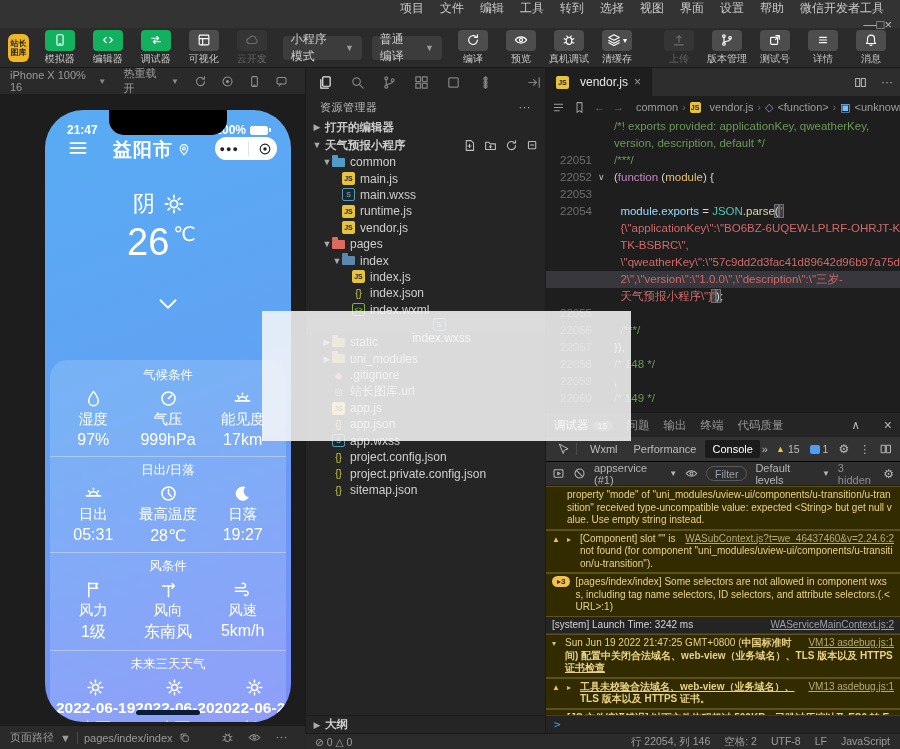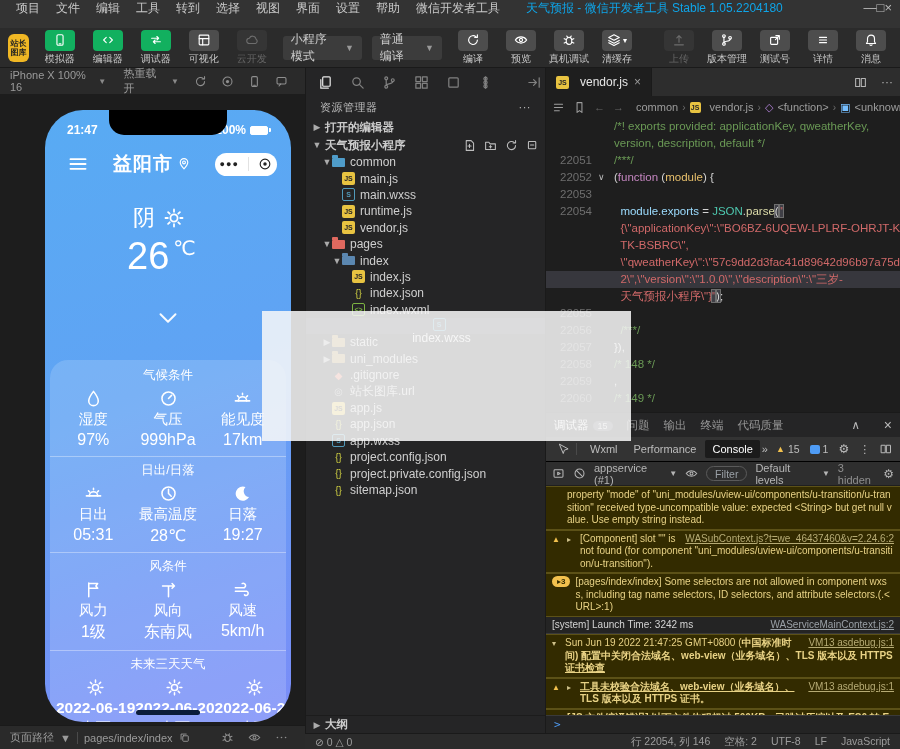--- a/index.html
+++ b/index.html
@@ -1,20 +1,20 @@
 <!DOCTYPE html>
 <html><head>
 <meta charset="utf-8">
 <style>
   *{margin:0;padding:0;box-sizing:border-box;font-family:"Liberation Sans","DejaVu Sans",sans-serif;}
   html,body{background:#111;}
   #app{position:relative;width:900px;height:749px;background:#1e1e1e;overflow:hidden;color:#ccc;font-size:12px;}
   svg{display:block;}
   
-  #titlebar{height:28px;background:#333333;display:flex;align-items:flex-start;padding:0 8px;color:#c9c9c9;}
+  #titlebar{height:28px;background:#333333;display:flex;align-items:flex-end;padding:0 8px;color:#c9c9c9;flex-direction:column;}
   .menu-item{padding:0 8px;font-size:12px;cursor:default;}
   #win-title{margin-left:18px;color:#0ea5e9;font-size:12px;white-space:nowrap;overflow:hidden;flex:1;}
   .win-ctl{width:30px;text-align:center;color:#bbb;font-size:13px;}
   
   #toolbar{height:40px;background:#2b2b2b;border-bottom:1px solid #1a1a1a;display:flex;align-items:center;padding:0 8px;gap:10px;}
   #avatar{width:28px;height:28px;border-radius:6px;display:flex;flex-direction:column;align-items:center;justify-content:center;font-size:8px;font-weight:700;color:#222;line-height:9px;}
   .tbtn{display:flex;flex-direction:column;align-items:center;gap:1px;width:42px;}
   .tbtn .box{width:30px;height:21px;border-radius:4px;display:flex;align-items:center;justify-content:center;color:#fff;}
   .tbtn.green .box{background:#12b05f;}
   .tbtn.gray .box{background:#4d4d4d;}
@@ -33,21 +33,21 @@
   #sim-bar{height:26px;background:#2a2a2a;display:flex;align-items:center;padding:0 10px;color:#9b9b9b;font-size:11px;gap:4px;}
   #sim-bar .caret{font-size:8px;color:#8a8a8a;}
   #sim-bar .grow{flex:1;}
   .simicon{color:#8f8f8f;padding:0 7px;}
   #phone{position:absolute;left:45px;top:42px;width:246px;height:612px;border-radius:38px;background:linear-gradient(160deg,#58abf3 0%,#60a3f4 45%,#7b8cf8 100%);overflow:hidden;}
   #notch{position:absolute;left:50%;transform:translateX(-50%);top:0;width:118px;height:25px;background:#000;border-radius:0 0 15px 15px;}
   #p-status{display:flex;justify-content:space-between;align-items:center;padding:13px 20px 0 22px;color:#fff;font-size:12px;font-weight:700;}
   #battery{display:flex;align-items:center;gap:4px;font-size:12px;}
   #battery .body{width:18px;height:9px;border:1px solid #fff;border-radius:2px;background:#fff;}
   #battery .tip{width:2px;height:4px;background:#fff;border-radius:0 1px 1px 0;margin-left:-3px;}
-  #p-nav{display:flex;align-items:center;margin-top:14px;padding:0 14px 0 22px;color:#fff;}
+  #p-nav{display:flex;align-items:flex-start;padding:0 14px 0 22px;color:#fff;}
   #p-title{flex:1;text-align:center;font-size:19px;font-weight:700;letter-spacing:1px;display:flex;justify-content:center;align-items:center;gap:4px;}
   #capsule{background:#fff;border-radius:14px;width:62px;height:23px;display:flex;align-items:center;justify-content:space-around;color:#222;}
   #capsule .div{width:1px;height:14px;background:#e2e2e2;}
   #capsule .dots{letter-spacing:1px;font-size:9px;font-weight:700;}
   #p-cond{display:flex;align-items:center;gap:8px;color:#fff;font-size:22px;margin:26px 0 0 88px;}
   #p-temp{color:#fff;font-size:38px;font-weight:500;margin:2px 0 0 82px;}
   #p-temp .unit{font-size:20px;vertical-align:14px;margin-left:4px;font-weight:400;}
   #p-chev{display:flex;justify-content:center;margin-top:28px;color:rgba(255,255,255,.95);}
   #p-card{position:absolute;left:5px;right:5px;top:250px;bottom:0;background:rgba(255,255,255,.16);border-radius:18px 18px 0 0;padding-top:2px;}
   .wsec{padding:5px 6px 7px;}

